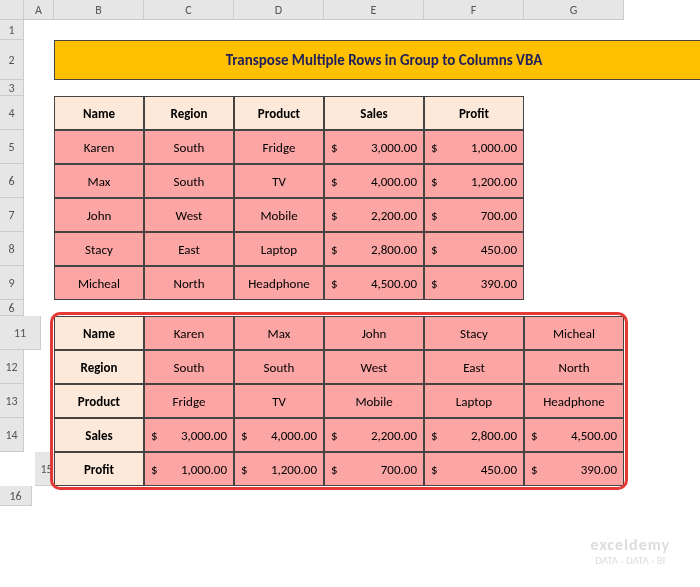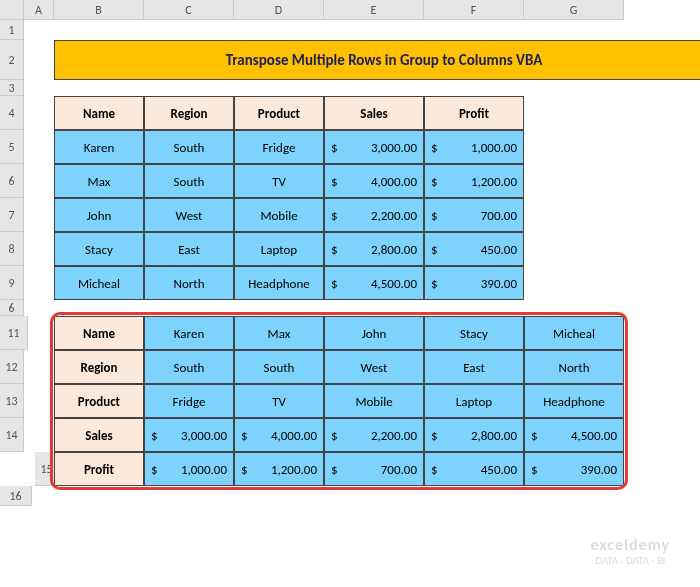--- a/index.html
+++ b/index.html
@@ -49,21 +49,21 @@
       font-weight: bold; font-size: 15px;
       border: 1px solid #444;
       color: #1f1f5c;
     }
     .tbl-header {
       background: #fde9d9;
       font-weight: bold;
       border: 1px solid #444;
     }
     .tbl-cell {
-      background: #7dd3fc;
+      background: #fca5a5;
       border: 1px solid #444;
     }
     .money-cell { justify-content: space-between; padding: 0 6px; }
     .money-cell .sym { }
     .money-cell .val { }
     .red-box {
       position: absolute;
       border: 3px solid #e53935;
       border-radius: 10px;
       pointer-events: none;
@@ -95,21 +95,21 @@
       <div class="row-h" style="height: 20px; width: 24px;">1</div>
       <div class="row-h" style="height: 40px; width: 24px;">2</div>
       <div class="row-h" style="height: 16px; width: 24px;">3</div>
       <div class="row-h" style="height: 34px; width: 24px;">4</div>
       <div class="row-h" style="height: 34px; width: 24px;">5</div>
       <div class="row-h" style="height: 34px; width: 24px;">6</div>
       <div class="row-h" style="height: 34px; width: 24px;">7</div>
       <div class="row-h" style="height: 34px; width: 24px;">8</div>
       <div class="row-h" style="height: 34px; width: 24px;">9</div>
       <div class="row-h" style="height: 16px; width: 24px;">6</div>
-      <div class="row-h" style="height: 34px; width: 28px; text-align: center;">11</div>
+      <div class="row-h" style="height: 34px; width: 41px; text-align: center;">11</div>
       <div class="row-h" style="height: 34px; width: 24px;">12</div>
       <div class="row-h" style="height: 34px; width: 24px;">13</div>
       <div class="row-h" style="height: 34px; width: 24px;">14</div>
       <div class="row-h" style="height: 34px; width: 24px; margin-left: 35px;">15</div>
       <div class="row-h" style="height: 20px; width: 32px;">16</div>
     </div>
   <div class="sheet" id="sheet">
       <div class="cell title-bar" style="left: 30px; top: 20px; width: 660px; height: 40px;">Transpose Multiple Rows in Group to Columns VBA</div>
       <div class="cell tbl-header" style="left: 30px; top: 76px; width: 90px; height: 34px;">Name</div>
       <div class="cell tbl-header" style="left: 120px; top: 76px; width: 90px; height: 34px;">Region</div>

